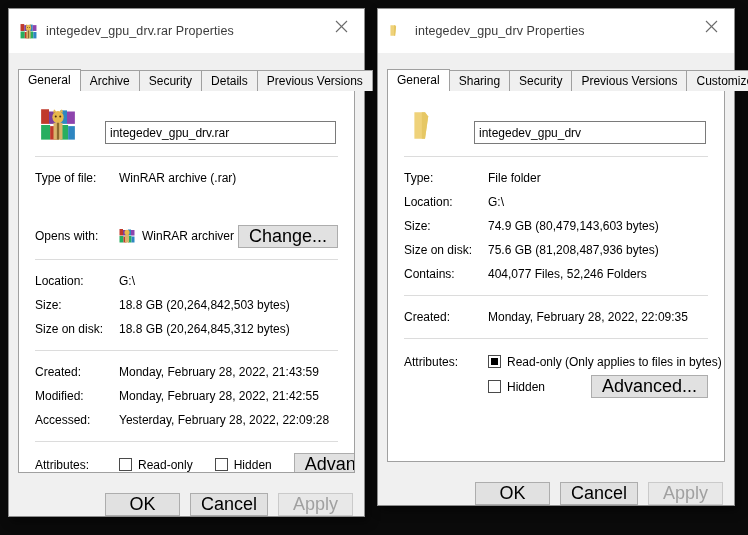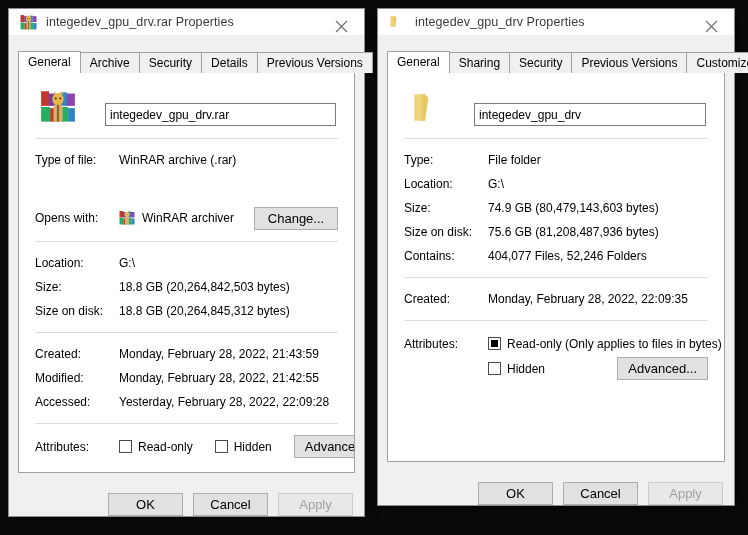--- a/index.html
+++ b/index.html
@@ -17,21 +17,21 @@
     background:#f0f0f0;
     border:1px solid #8d8d8d;
     box-shadow:3px 4px 9px rgba(0,0,0,0.55);
     display:flex;
     flex-direction:column;
   }
   #dlg-file{ left:8px; top:8px; width:355px; height:507px; }
   #dlg-folder{ left:377px; top:8px; width:356px; height:496px; }
 
   .titlebar{
-    height:26px;
+    height:44px;
     background:#ffffff;
     display:flex;
     align-items:center;
     flex:0 0 auto;
     position:relative;
   }
   .title-icon{
     width:17px;height:17px;
     margin-left:11px;margin-right:9px;
     flex:0 0 auto;
@@ -163,21 +163,21 @@
     width:16px;height:16px;
     margin-right:7px;
     flex:0 0 auto;
     position:relative;
     display:inline-block;
     vertical-align:middle;
   }
 
   .btn{
     font-family:"Liberation Sans", sans-serif;
-    font-size:13px;
+    font-size:18px;
     color:#000;
     background:#e1e1e1;
     border:1px solid #adadad;
     height:23px;
     min-width:75px;
     padding:0 10px;
     cursor:default;
     box-sizing:border-box;
     text-align:center;
   }

